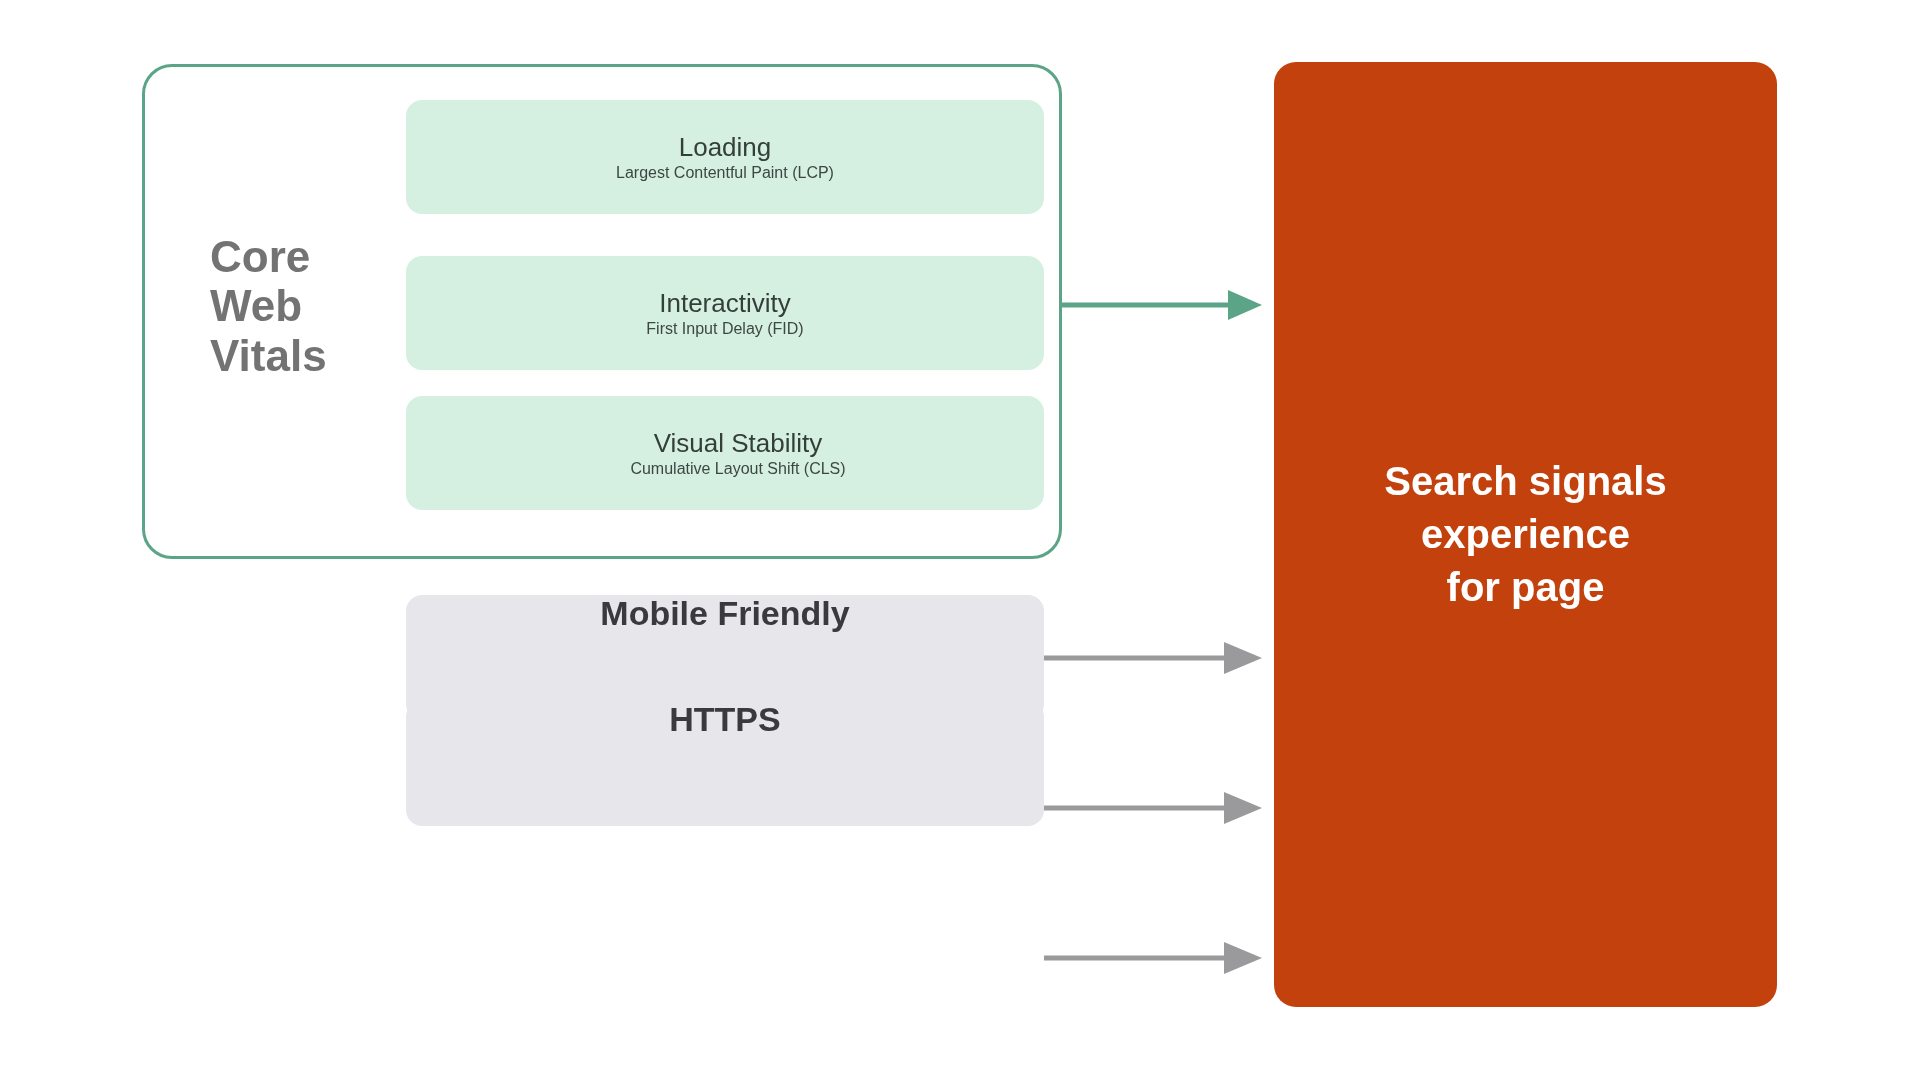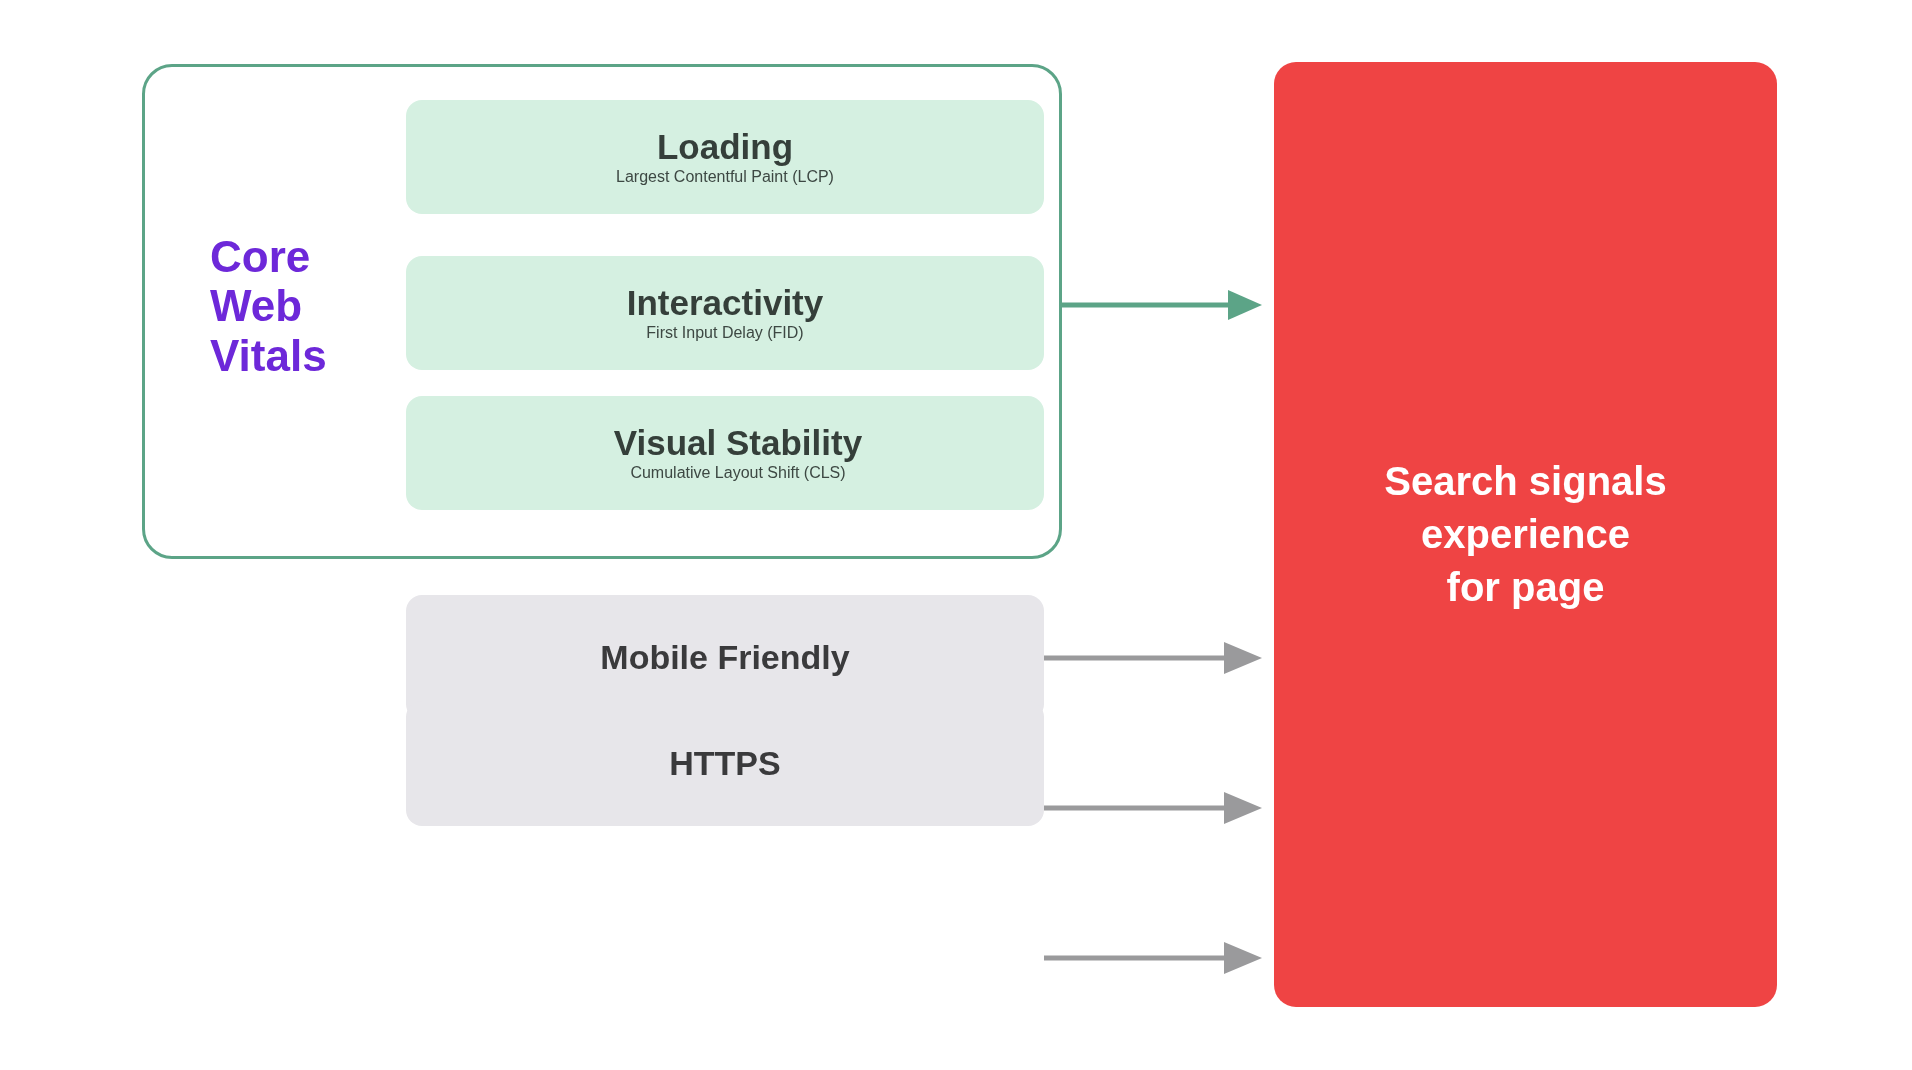--- a/index.html
+++ b/index.html
@@ -32,21 +32,21 @@
     border-radius: 30px;
     box-sizing: border-box;
     background: #ffffff;
   }
 
   .cwv-label {
     position: absolute;
     left: 210px;
     top: 232px;
     width: 160px;
-    color: #6d28d9;
+    color: #737373;
     font-size: 44px;
     font-weight: bold;
     line-height: 1.12;
     letter-spacing: 0px;
   }
   .cwv-label span { display: block; }
 
   
   .vital-card {
     position: absolute;
@@ -60,42 +60,42 @@
     align-items: center;
     justify-content: center;
     box-sizing: border-box;
   }
   .vital-card.v0 { top: 100px; }
   .vital-card.v1 { top: 256px; }
   .vital-card.v2 { top: 396px; padding-left: 26px; }
 
   .vital-title {
     color: #353f3a;
-    font-size: 35px;
-    font-weight: bold;
+    font-size: 26px;
+    font-weight: normal;
     line-height: 1.1;
     margin-bottom: 2px;
   }
   .vital-sub {
     color: #3d4843;
     font-size: 16px;
     font-weight: normal;
     line-height: 1.1;
   }
 
   
   .plain-card {
     position: absolute;
     left: 406px;
     width: 638px;
     height: 125px;
     background: #e7e6ea;
     border-radius: 16px;
     display: flex;
-    align-items: center;
+    align-items: flex-start;
     justify-content: center;
     box-sizing: border-box;
   }
   .plain-card.p0 { top: 595px; }
   .plain-card.p1 { top: 701px; }
   .plain-card.p2 { top: 895px; }
 
   .plain-title {
     color: #3a3a3c;
     font-size: 34px;
@@ -103,21 +103,21 @@
     line-height: 1.1;
   }
 
   
   .signals-panel {
     position: absolute;
     left: 1274px;
     top: 62px;
     width: 503px;
     height: 945px;
-    background: #ef4444;
+    background: #c2410c;
     border-radius: 22px;
     display: flex;
     align-items: center;
     justify-content: center;
     box-sizing: border-box;
   }
   .signals-text {
     color: #ffffff;
     font-size: 40px;
     font-weight: bold;

